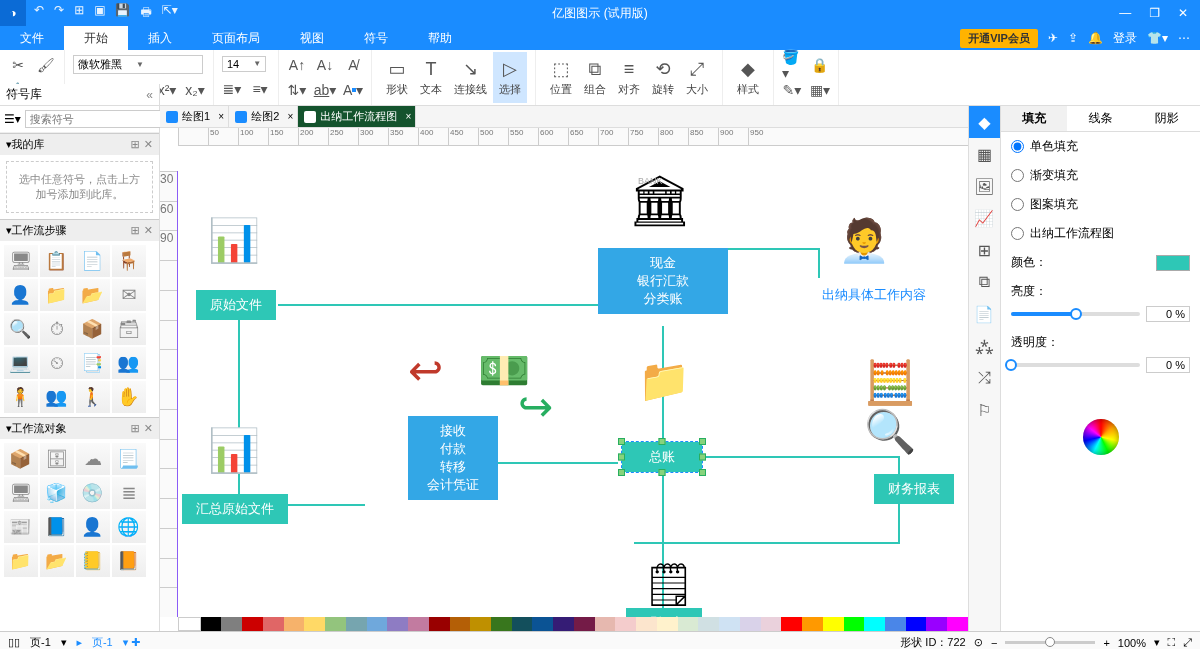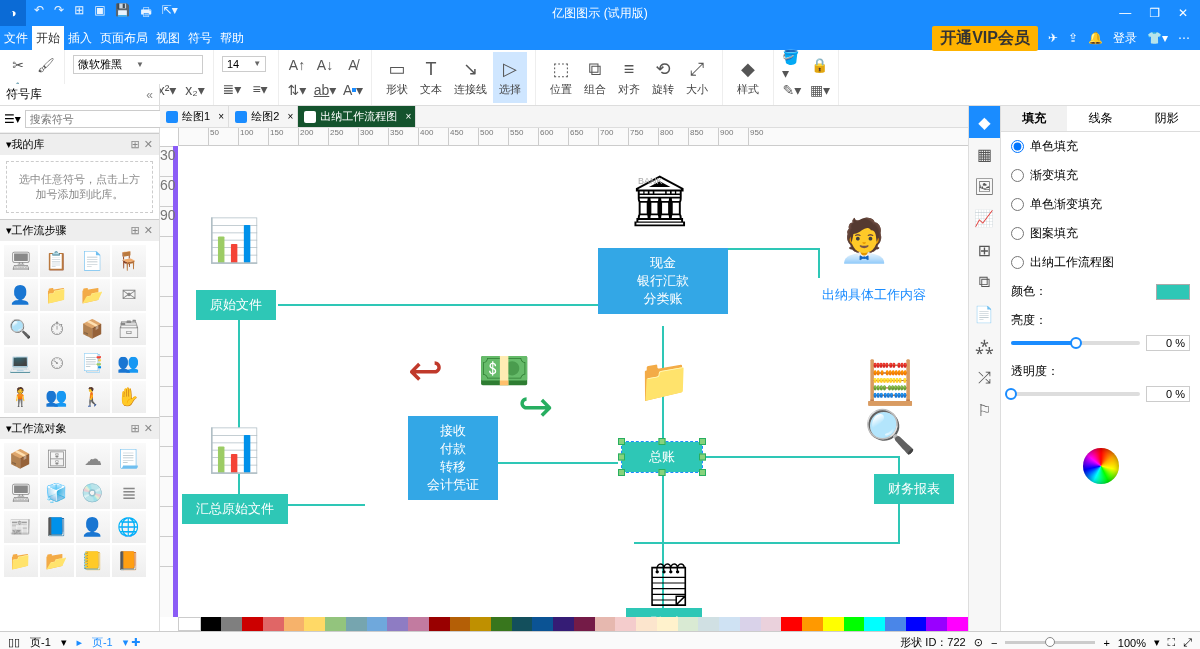--- a/index.html
+++ b/index.html
@@ -9,24 +9,24 @@
 .titlebar { height: 26px; background: #1a8cff; display: flex; align-items: center; color: #fff; position: relative; }
 .titlebar .logo { width: 26px; height: 26px; background: #0b6bd6; display: flex; align-items: center; justify-content: center; font-weight: bold; }
 .titlebar .qa { display: flex; gap: 10px; padding: 0 8px; }
 .titlebar .qa span { opacity: .9; cursor: pointer; }
 .titlebar .title { position: absolute; left: 50%; transform: translateX(-50%); font-size: 12px; }
 .titlebar .winctrl { margin-left: auto; display: flex; gap: 18px; padding-right: 12px; }
 .titlebar .winctrl span { cursor: pointer; }
 
 
 .menubar { height: 24px; background: #1a8cff; display: flex; align-items: stretch; color: #fff; }
-.menubar .mitem { padding: 0 4px; display: flex; align-items: center; cursor: pointer; font-size: 12px; }
+.menubar .mitem { padding: 0 20px; display: flex; align-items: center; cursor: pointer; font-size: 12px; }
 .menubar .mitem.active { background: #fff; color: #333; }
 .menubar .right { margin-left: auto; display: flex; align-items: center; gap: 10px; padding-right: 10px; }
-.vip-btn { background: #ffb300; color: #333; padding: 2px 8px; border-radius: 2px; font-size: 16px; font-weight: bold; cursor: pointer; }
+.vip-btn { background: #ffb300; color: #333; padding: 2px 8px; border-radius: 2px; font-size: 11px; font-weight: bold; cursor: pointer; }
 .menubar .right .ic { color: #fff; cursor: pointer; }
 
 
 .ribbon { height: 56px; background: #fff; border-bottom: 1px solid #ddd; display: flex; align-items: stretch; }
 .rgroup { border-right: 1px solid #eee; padding: 2px 8px; display: flex; flex-direction: column; justify-content: space-around; }
 .rrow { display: flex; gap: 8px; align-items: center; }
 .rbtn { width: 20px; height: 20px; display: flex; align-items: center; justify-content: center; color: #555; cursor: pointer; font-size: 14px; }
 .rsel { border: 1px solid #ccc; padding: 1px 4px; font-size: 11px; display: flex; align-items: center; gap: 14px; }
 .rsel .arr { font-size: 8px; color: #666; }
 .bigbtn { display: flex; flex-direction: column; align-items: center; justify-content: center; gap: 2px; padding: 0 6px; cursor: pointer; font-size: 11px; color: #444; }
@@ -53,21 +53,21 @@
 .sect .shdr { background: #eee; padding: 3px 6px; font-size: 11px; display: flex; align-items: center; cursor: pointer; }
 .sect .shdr .exp { margin-left: auto; display:flex; gap:4px; color:#888; }
 .sect .tip { padding: 10px; font-size: 11px; color: #888; border: 1px dashed #ccc; margin: 6px; text-align: center; }
 .sgrid { display: flex; flex-wrap: wrap; padding: 4px; gap: 2px; }
 .sgrid .sh { width: 34px; height: 32px; background: linear-gradient(#fafafa,#eee); display: flex; align-items: center; justify-content: center; font-size: 18px; color: #888; cursor: pointer; }
 
 .canvaswrap { flex: 1; display: flex; flex-direction: column; position: relative; }
 .rulerH { height: 18px; background: #fafafa; border-bottom: 1px solid #ccc; margin-left: 18px; display:flex; font-size:8px; color:#777; overflow:hidden; }
 .rulerH span { width:30px; border-left:1px solid #ccc; padding-left:1px; }
 .canvasrow { flex: 1; display: flex; overflow: hidden; }
-.rulerV { width: 18px; background: #fafafa; border-right: 5px solid #8b5cf6; display:flex; flex-direction:column; font-size:14px; color:#777; }
+.rulerV { width: 18px; background: #fafafa; border-right: 1px solid #8b5cf6; display:flex; flex-direction:column; font-size:12px; color:#777;margin-top:25px; }
 .rulerV span { height:30px; border-top:1px solid #ccc; }
 .canvas { flex: 1; background: #fff; position: relative; overflow: hidden; }
 
 .node { position: absolute; background: #33a7e6; color: #fff; display: flex; flex-direction: column; align-items: center; justify-content: center; font-size: 13px; padding: 6px 14px; }
 .node.teal { background: #2ec7b6; }
 .node.sel { outline: 1px dashed #1a8cff; }
 .handle { position: absolute; width: 7px; height: 7px; background: #87d37c; border: 1px solid #27ae60; }
 .conn { position: absolute; background: #2ec7b6; }
 .clipart { position: absolute; display:flex; align-items:center; justify-content:center; font-size: 42px; }
 
@@ -514,24 +514,20 @@
       <label class="opt">
           <input type="radio" name="f" checked="" style="">
           <span>单色填充</span>
         </label>
       <label class="opt">
           <input type="radio" name="f" style="">
           <span>渐变填充</span>
         </label>
       <label class="opt">
           <input type="radio" name="f" style="">
-          <span>单色渐变填充</span>
-        </label>
-      <label class="opt">
-          <input type="radio" name="f" style="">
           <span>图案填充</span>
         </label>
       <label class="opt">
           <input type="radio" name="f" style="">
           <span>出纳工作流程图</span>
         </label>
       <div class="proprow">
           <span>颜色：</span>
           <div class="swatch"></div>
         </div>

